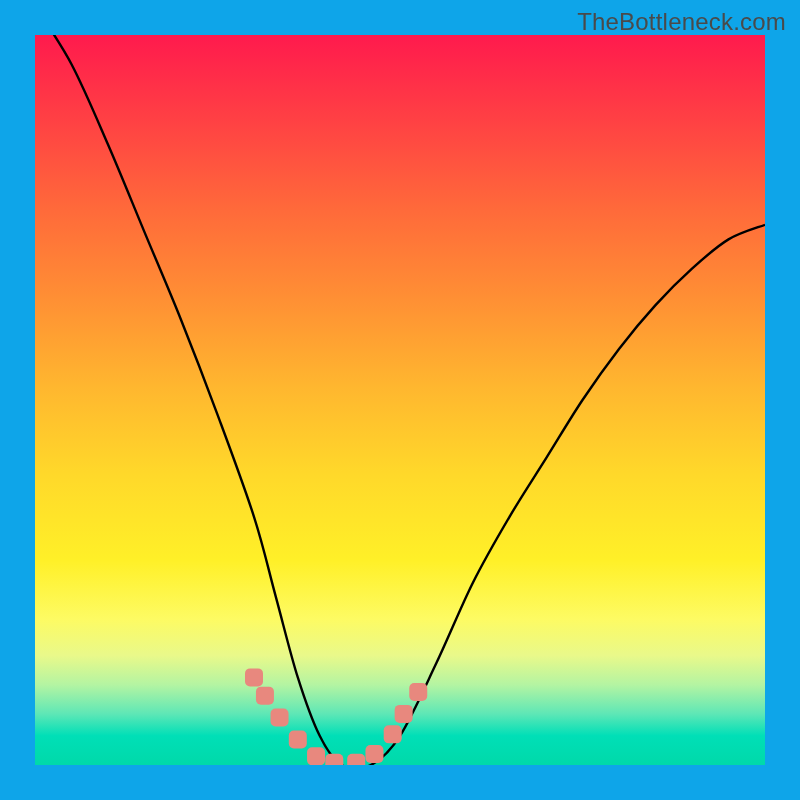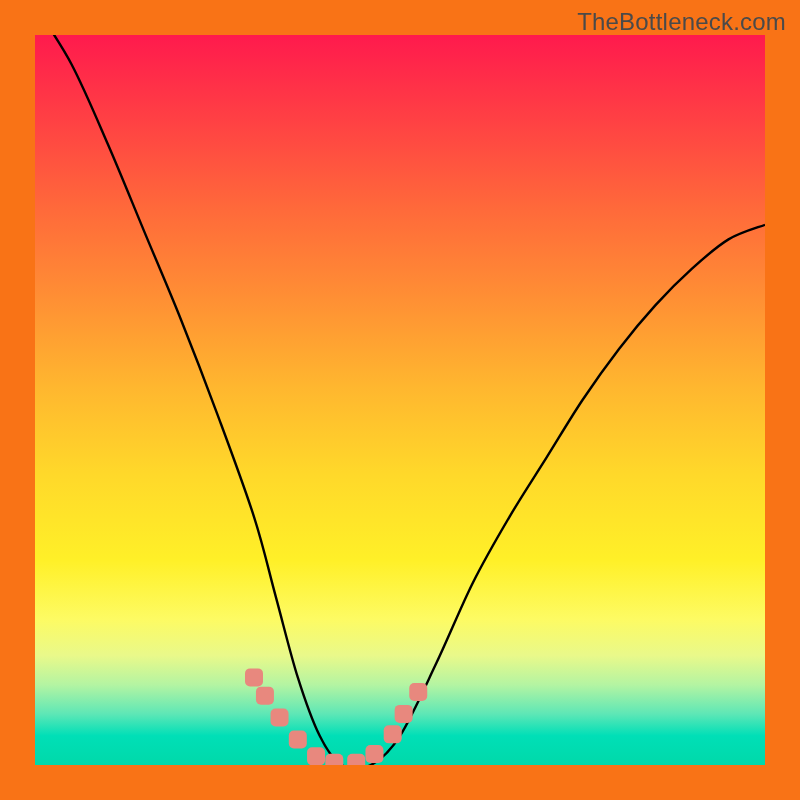--- a/index.html
+++ b/index.html
@@ -10,21 +10,21 @@
     overflow: hidden;
     background: #000;
     font-family: Arial, Helvetica, sans-serif;
   }
   .frame {
     position: absolute;
     top: 0;
     left: 0;
     width: 800px;
     height: 800px;
-    background: #f97316;
+    background: #0ea5e9;
   }
   .plot-area {
     position: absolute;
     left: 35px;
     top: 35px;
     width: 730px;
     height: 730px;
     background: linear-gradient(to bottom,
       #ff1a4d 0%,
       #ff3b45 10%,

